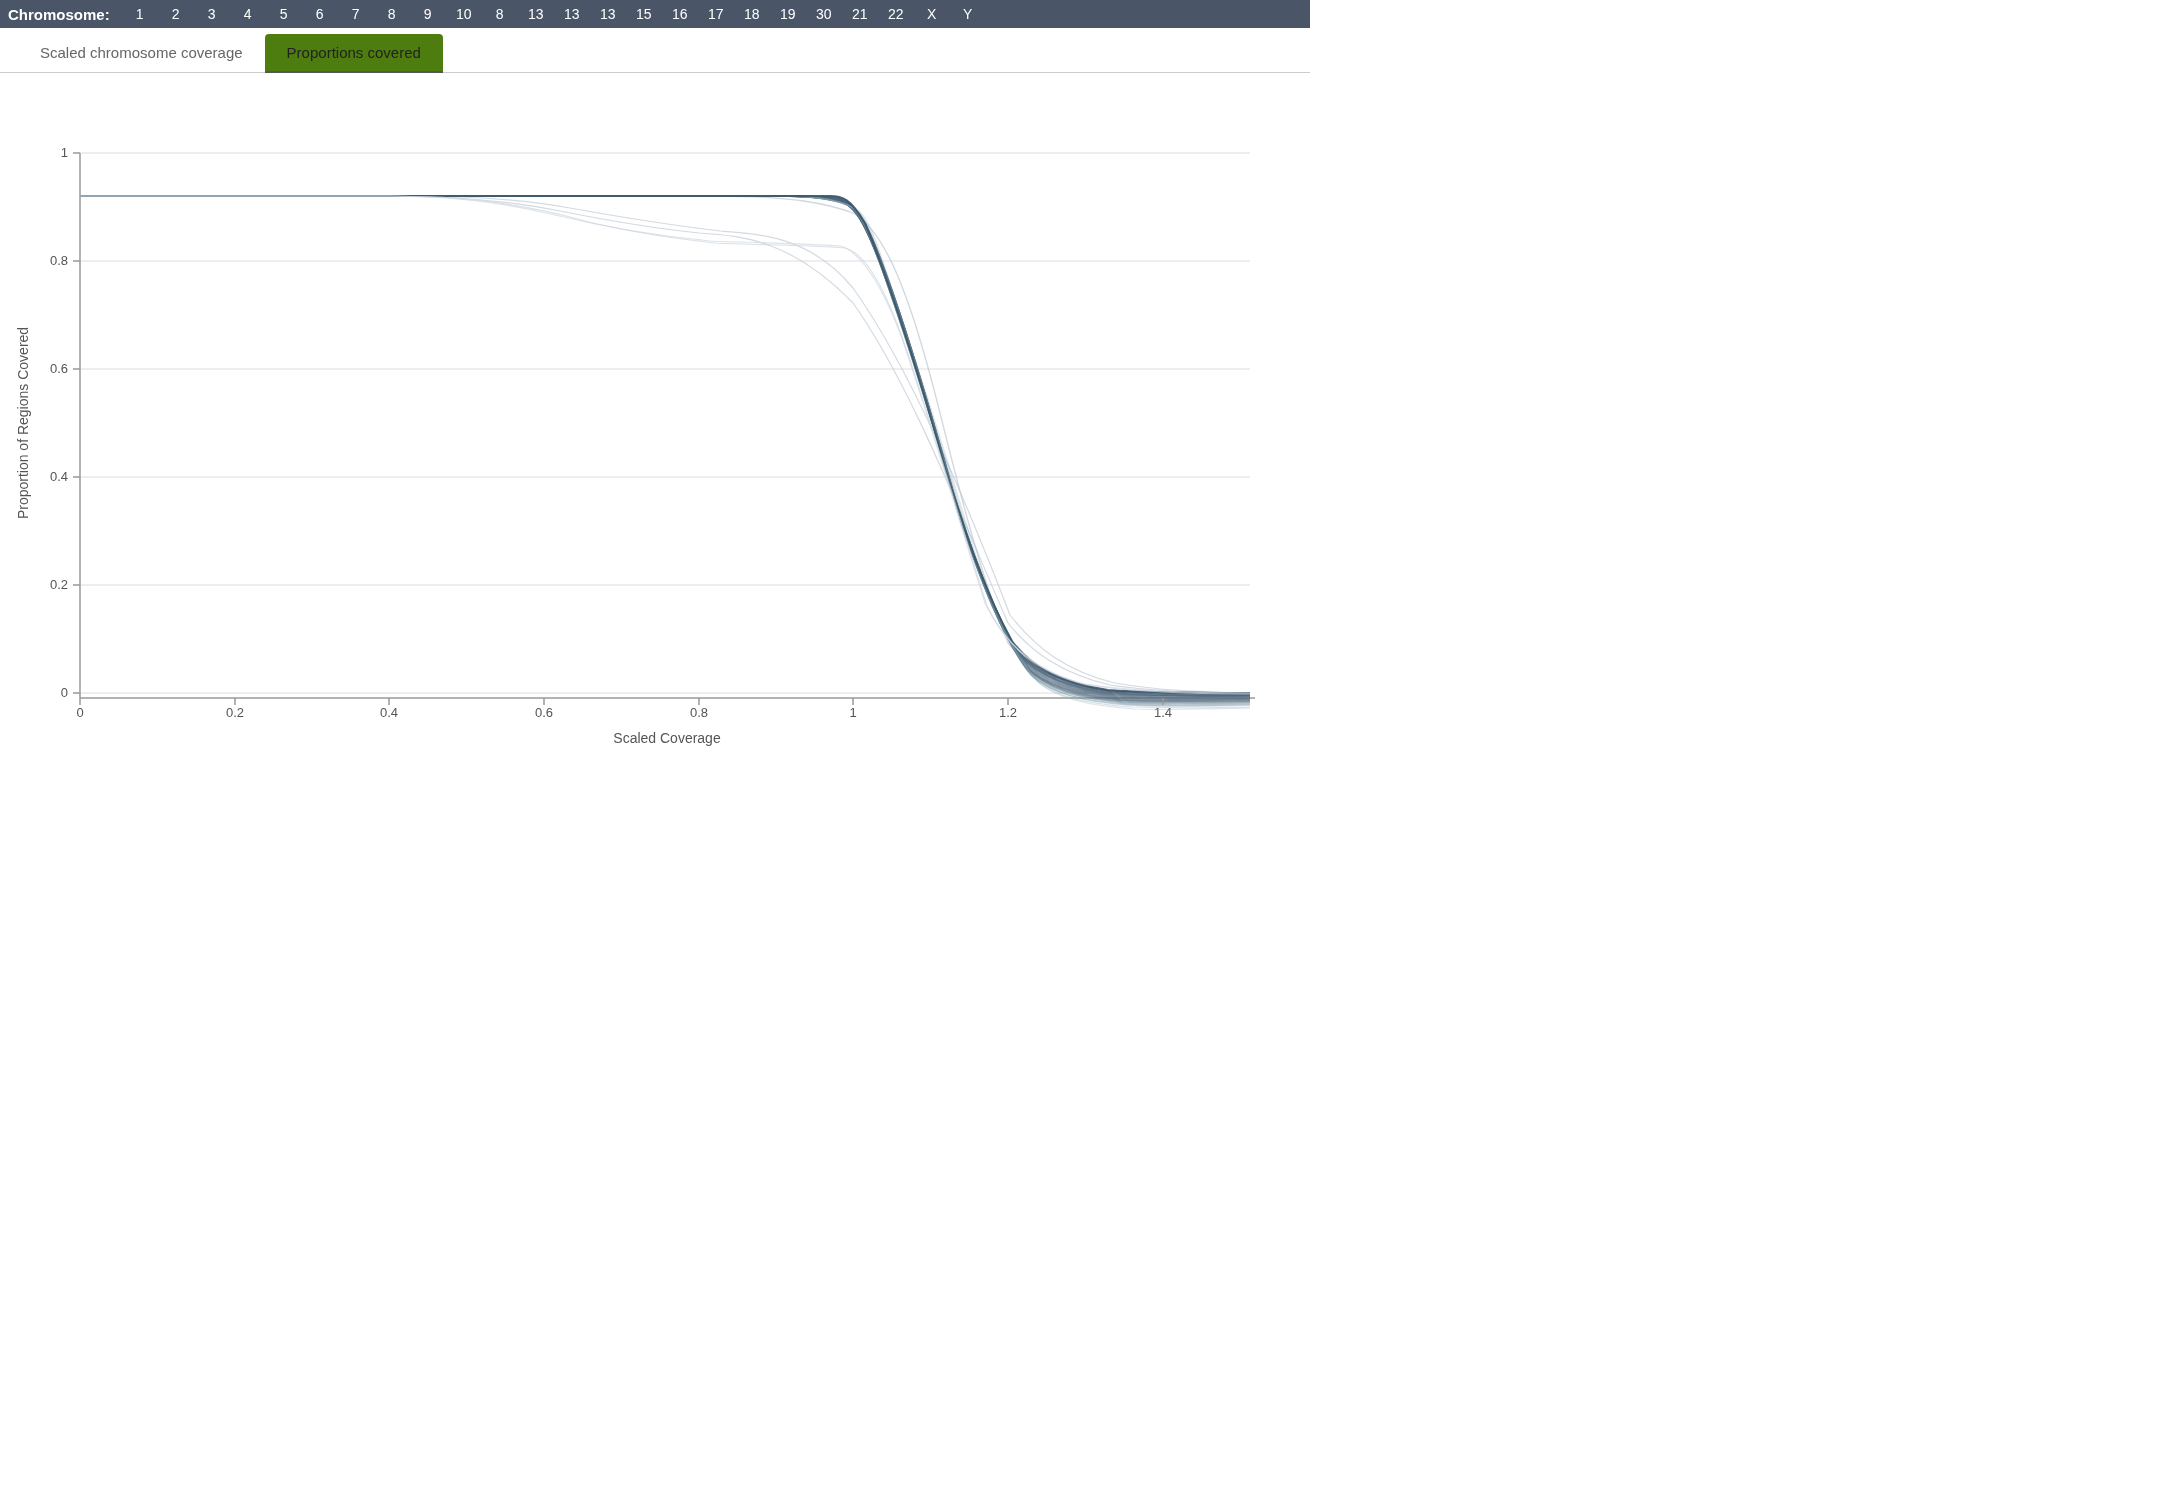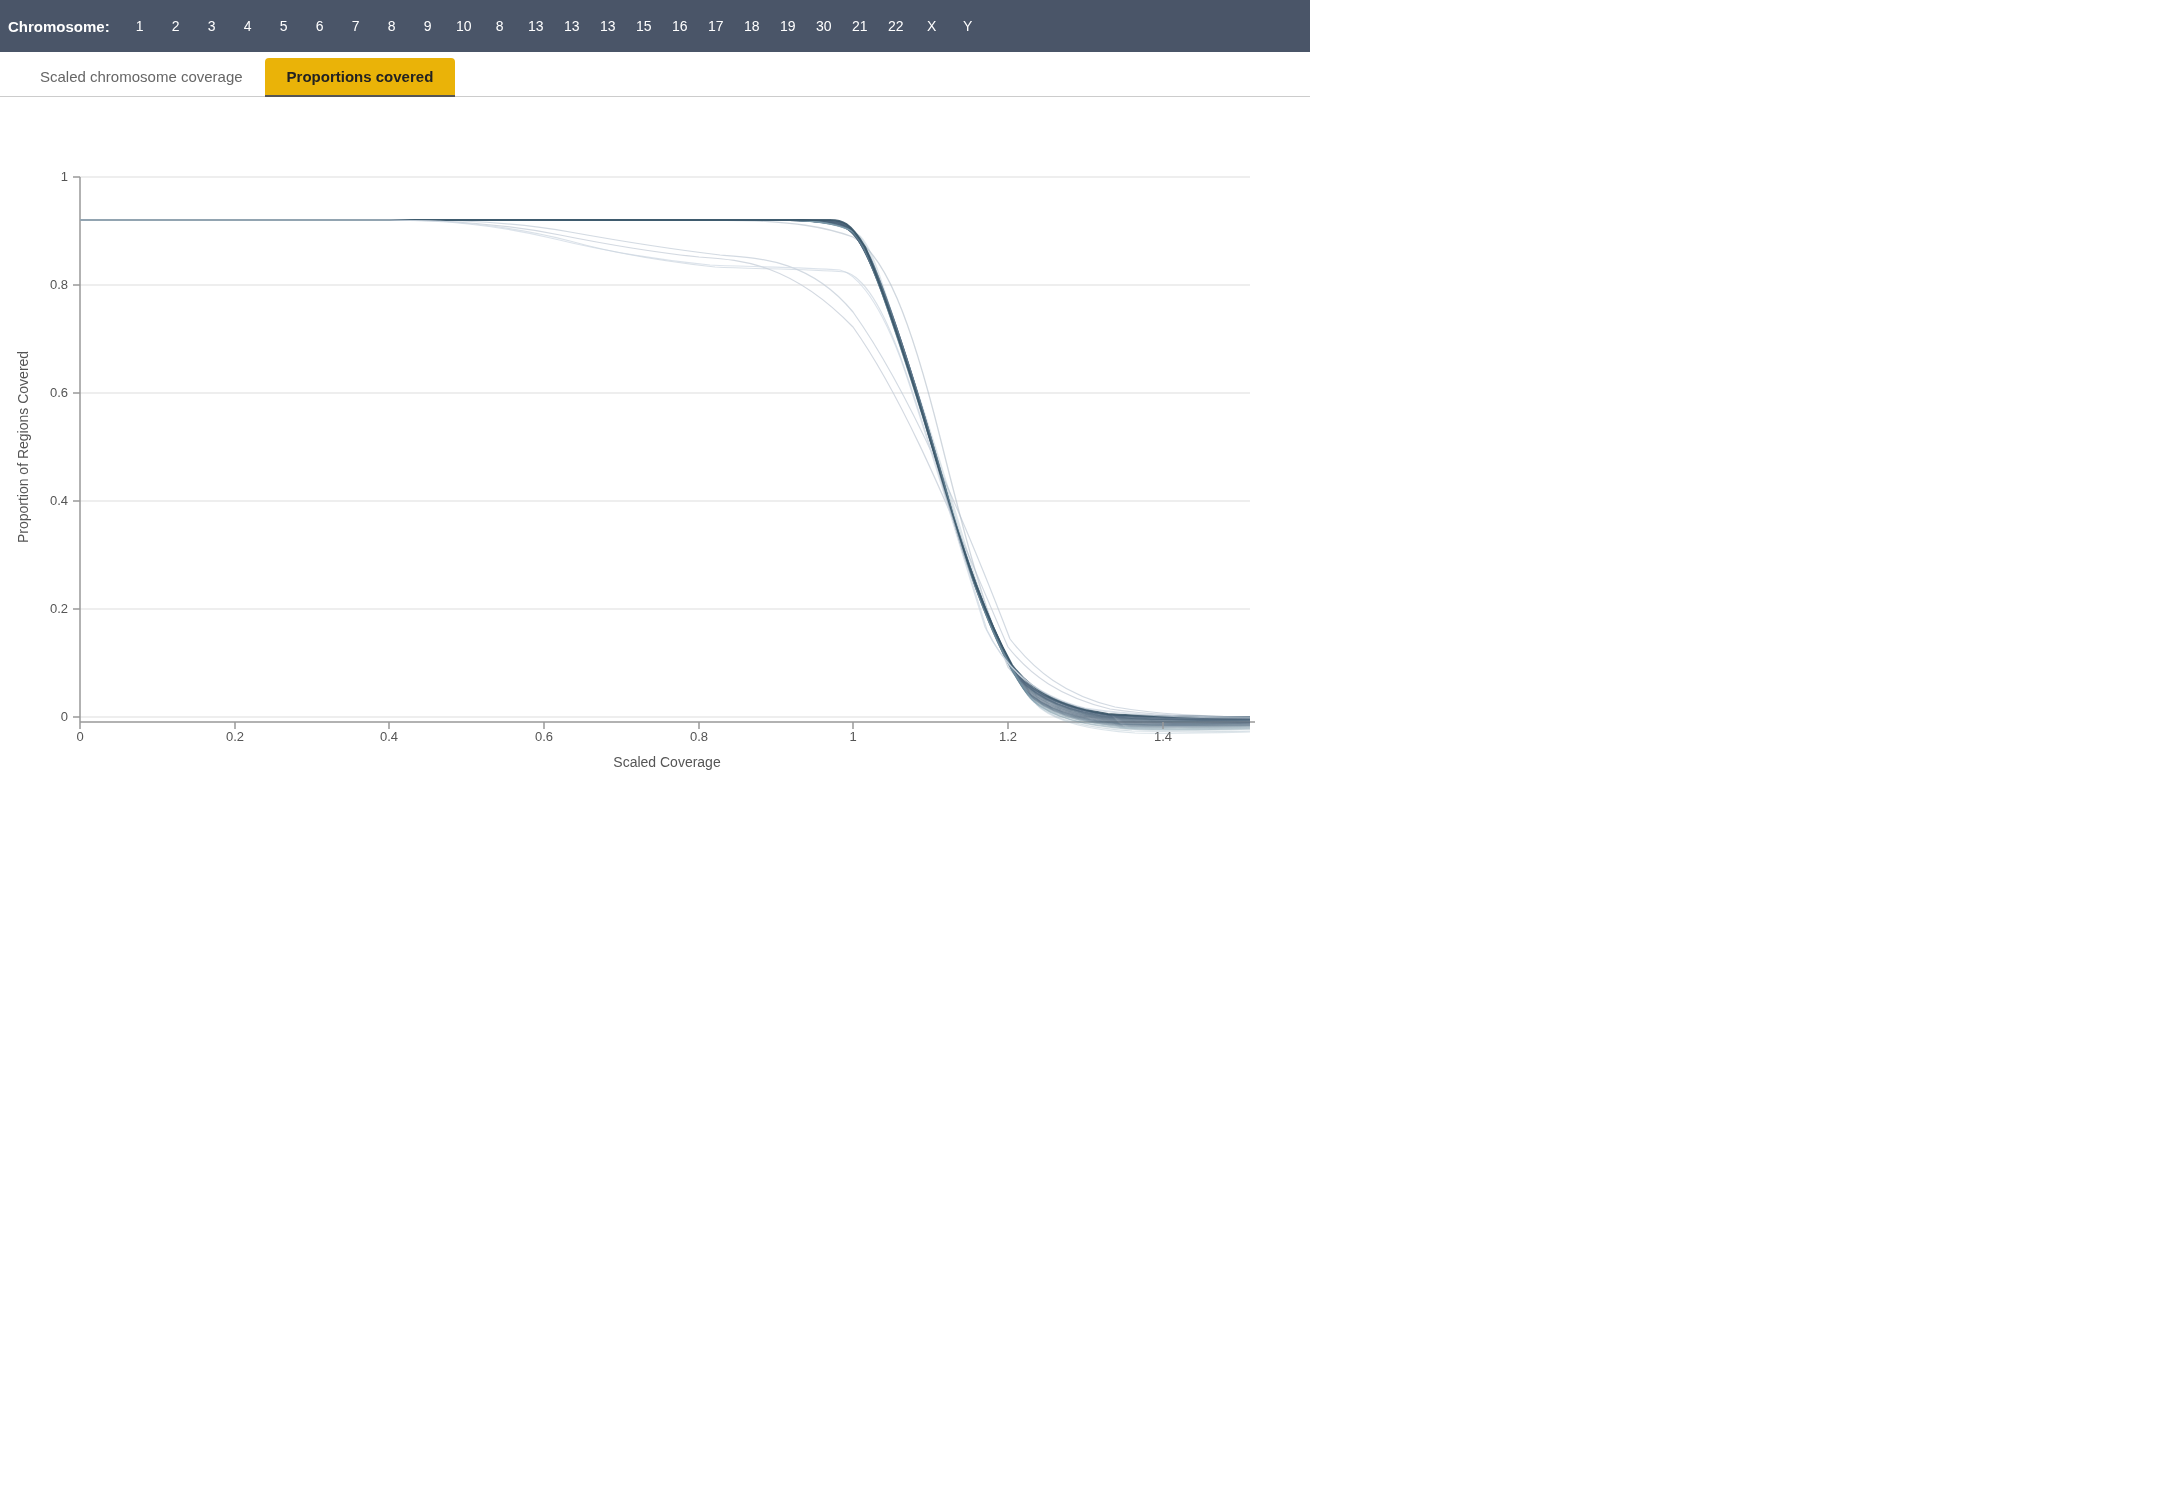--- a/index.html
+++ b/index.html
@@ -9,21 +9,21 @@
       color: #333;
       width: 1310px;
       min-height: 750px;
     }
 
     
     .chromosome-bar {
       display: flex;
       align-items: center;
       background: #4a5568;
-      height: 52px;
+      height: 28px;
       padding: 0 8px;
     }
     .chromosome-label {
       color: #fff;
       font-size: 15px;
       font-weight: 600;
       margin-right: 12px;
       white-space: nowrap;
     }
     .chromosome-numbers {
@@ -51,22 +51,22 @@
       font-size: 15px;
       color: #666;
       cursor: pointer;
       border-bottom: 2.5px solid transparent;
       margin-bottom: -1.5px;
       border-radius: 4px 4px 0 0;
     }
     .tab.active {
       color: #222;
       border-bottom: 2.5px solid #555;
-      background: #eab308;
-      font-weight: 700;
+      background: #4d7c0f;
+      font-weight: 400;
     }
 
     
     .chart-container {
       padding: 20px 10px 30px 10px;
       position: relative;
     }
 
     svg.main-chart {
       display: block;

